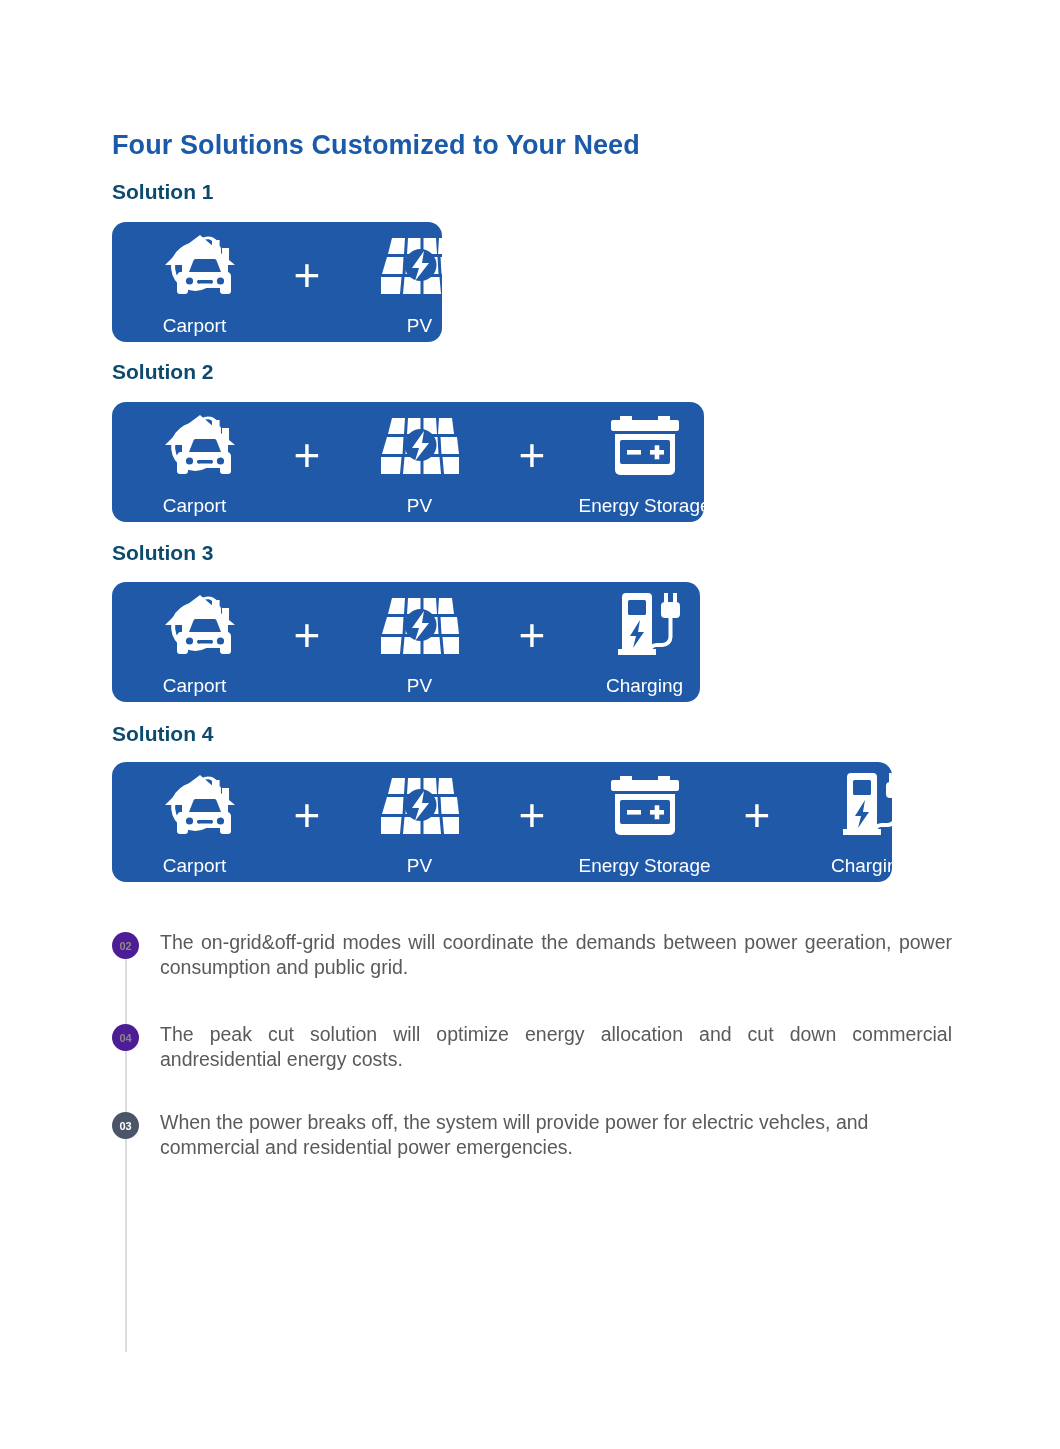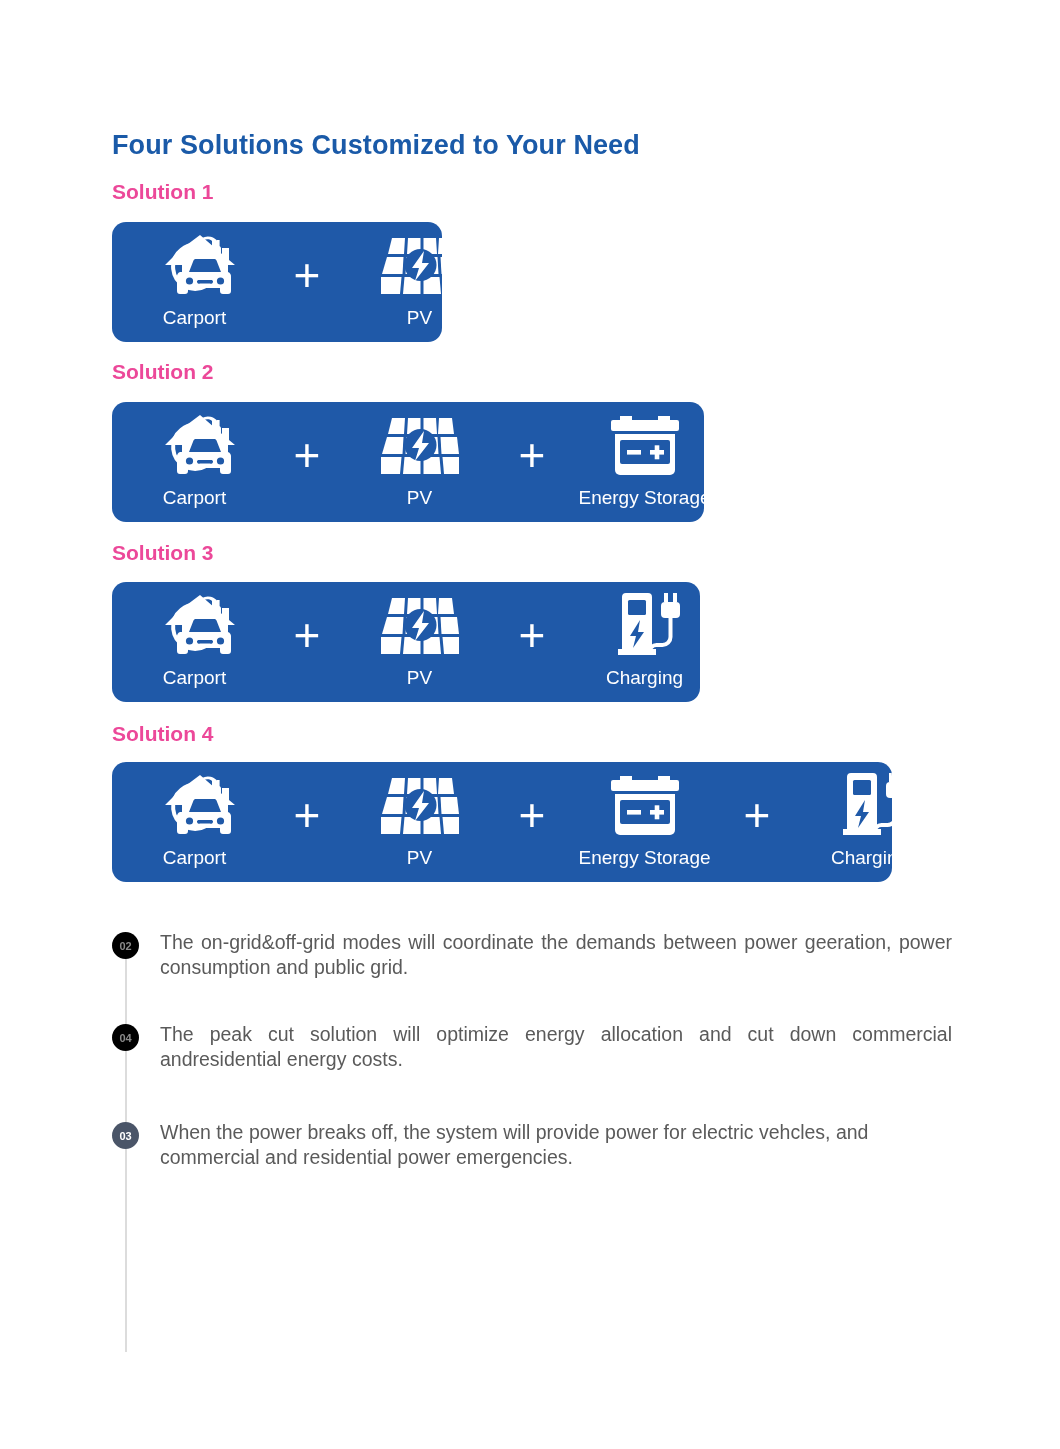--- a/index.html
+++ b/index.html
@@ -32,21 +32,21 @@
     color: #1a5aa8;
     letter-spacing: 0.1px;
     white-space: nowrap;
   }
 
   .solution-label {
     position: absolute;
     left: 112px;
     font-size: 21px;
     font-weight: bold;
-    color: #ec4899;
+    color: #0c4a6e;
     white-space: nowrap;
   }
 
   
   .card {
     position: absolute;
     left: 112px;
     background: #1f59a8;
     border-radius: 14px;
     box-sizing: border-box;
@@ -75,21 +75,21 @@
     align-items: center;
     justify-content: center;
     margin-top: 6px;
   }
   .cell-label {
     color: #ffffff;
     font-size: 19px;
     line-height: 20px;
     text-align: center;
     white-space: nowrap;
-    margin-top: 2px;
+    margin-top: 10px;
   }
   .plus-glyph {
     color: #ffffff;
     font-size: 46px;
     line-height: 46px;
     font-weight: 300;
     margin-top: 30px;
     user-select: none;
   }
 
@@ -129,21 +129,21 @@
     justify-content: center;
     font-size: 11px;
     font-weight: bold;
     margin-top: 2px;
   }
   .tl-badge.dark {
     background: #4a5568;
     color: #ffffff;
   }
   .tl-badge.light {
-    background: #000000;
+    background: #4c1d95;
     color: #8a8a8a;
   }
   .tl-text {
     margin-left: 21px;
     font-size: 19.5px;
     line-height: 25px;
     color: #5a5a5a;
     text-align: justify;
     max-width: 800px;
   }
@@ -421,21 +421,21 @@
   <div class="timeline">
     <div class="tl-line"></div>
 
 
     <div class="tl-item" style="margin-bottom:42px;">
       <div class="tl-badge light">02</div>
       <div class="tl-text">The on-grid&amp;off-grid modes will coordinate the demands between power geeration, power consumption and public grid.</div>
     </div>
 
 
-    <div class="tl-item" style="margin-bottom:48px;">
+    <div class="tl-item" style="margin-bottom:38px;">
       <div class="tl-badge light">04</div>
       <div class="tl-text">The peak cut solution will optimize energy allocation and cut down commercial andresidential energy costs.</div>
     </div>
 
     <div class="tl-item">
       <div class="tl-badge dark">03</div>
       <div class="tl-text nojust">When the power breaks off, the system will provide power for electric vehcles, and commercial and residential power emergencies.</div>
     </div>
   </div>
 

